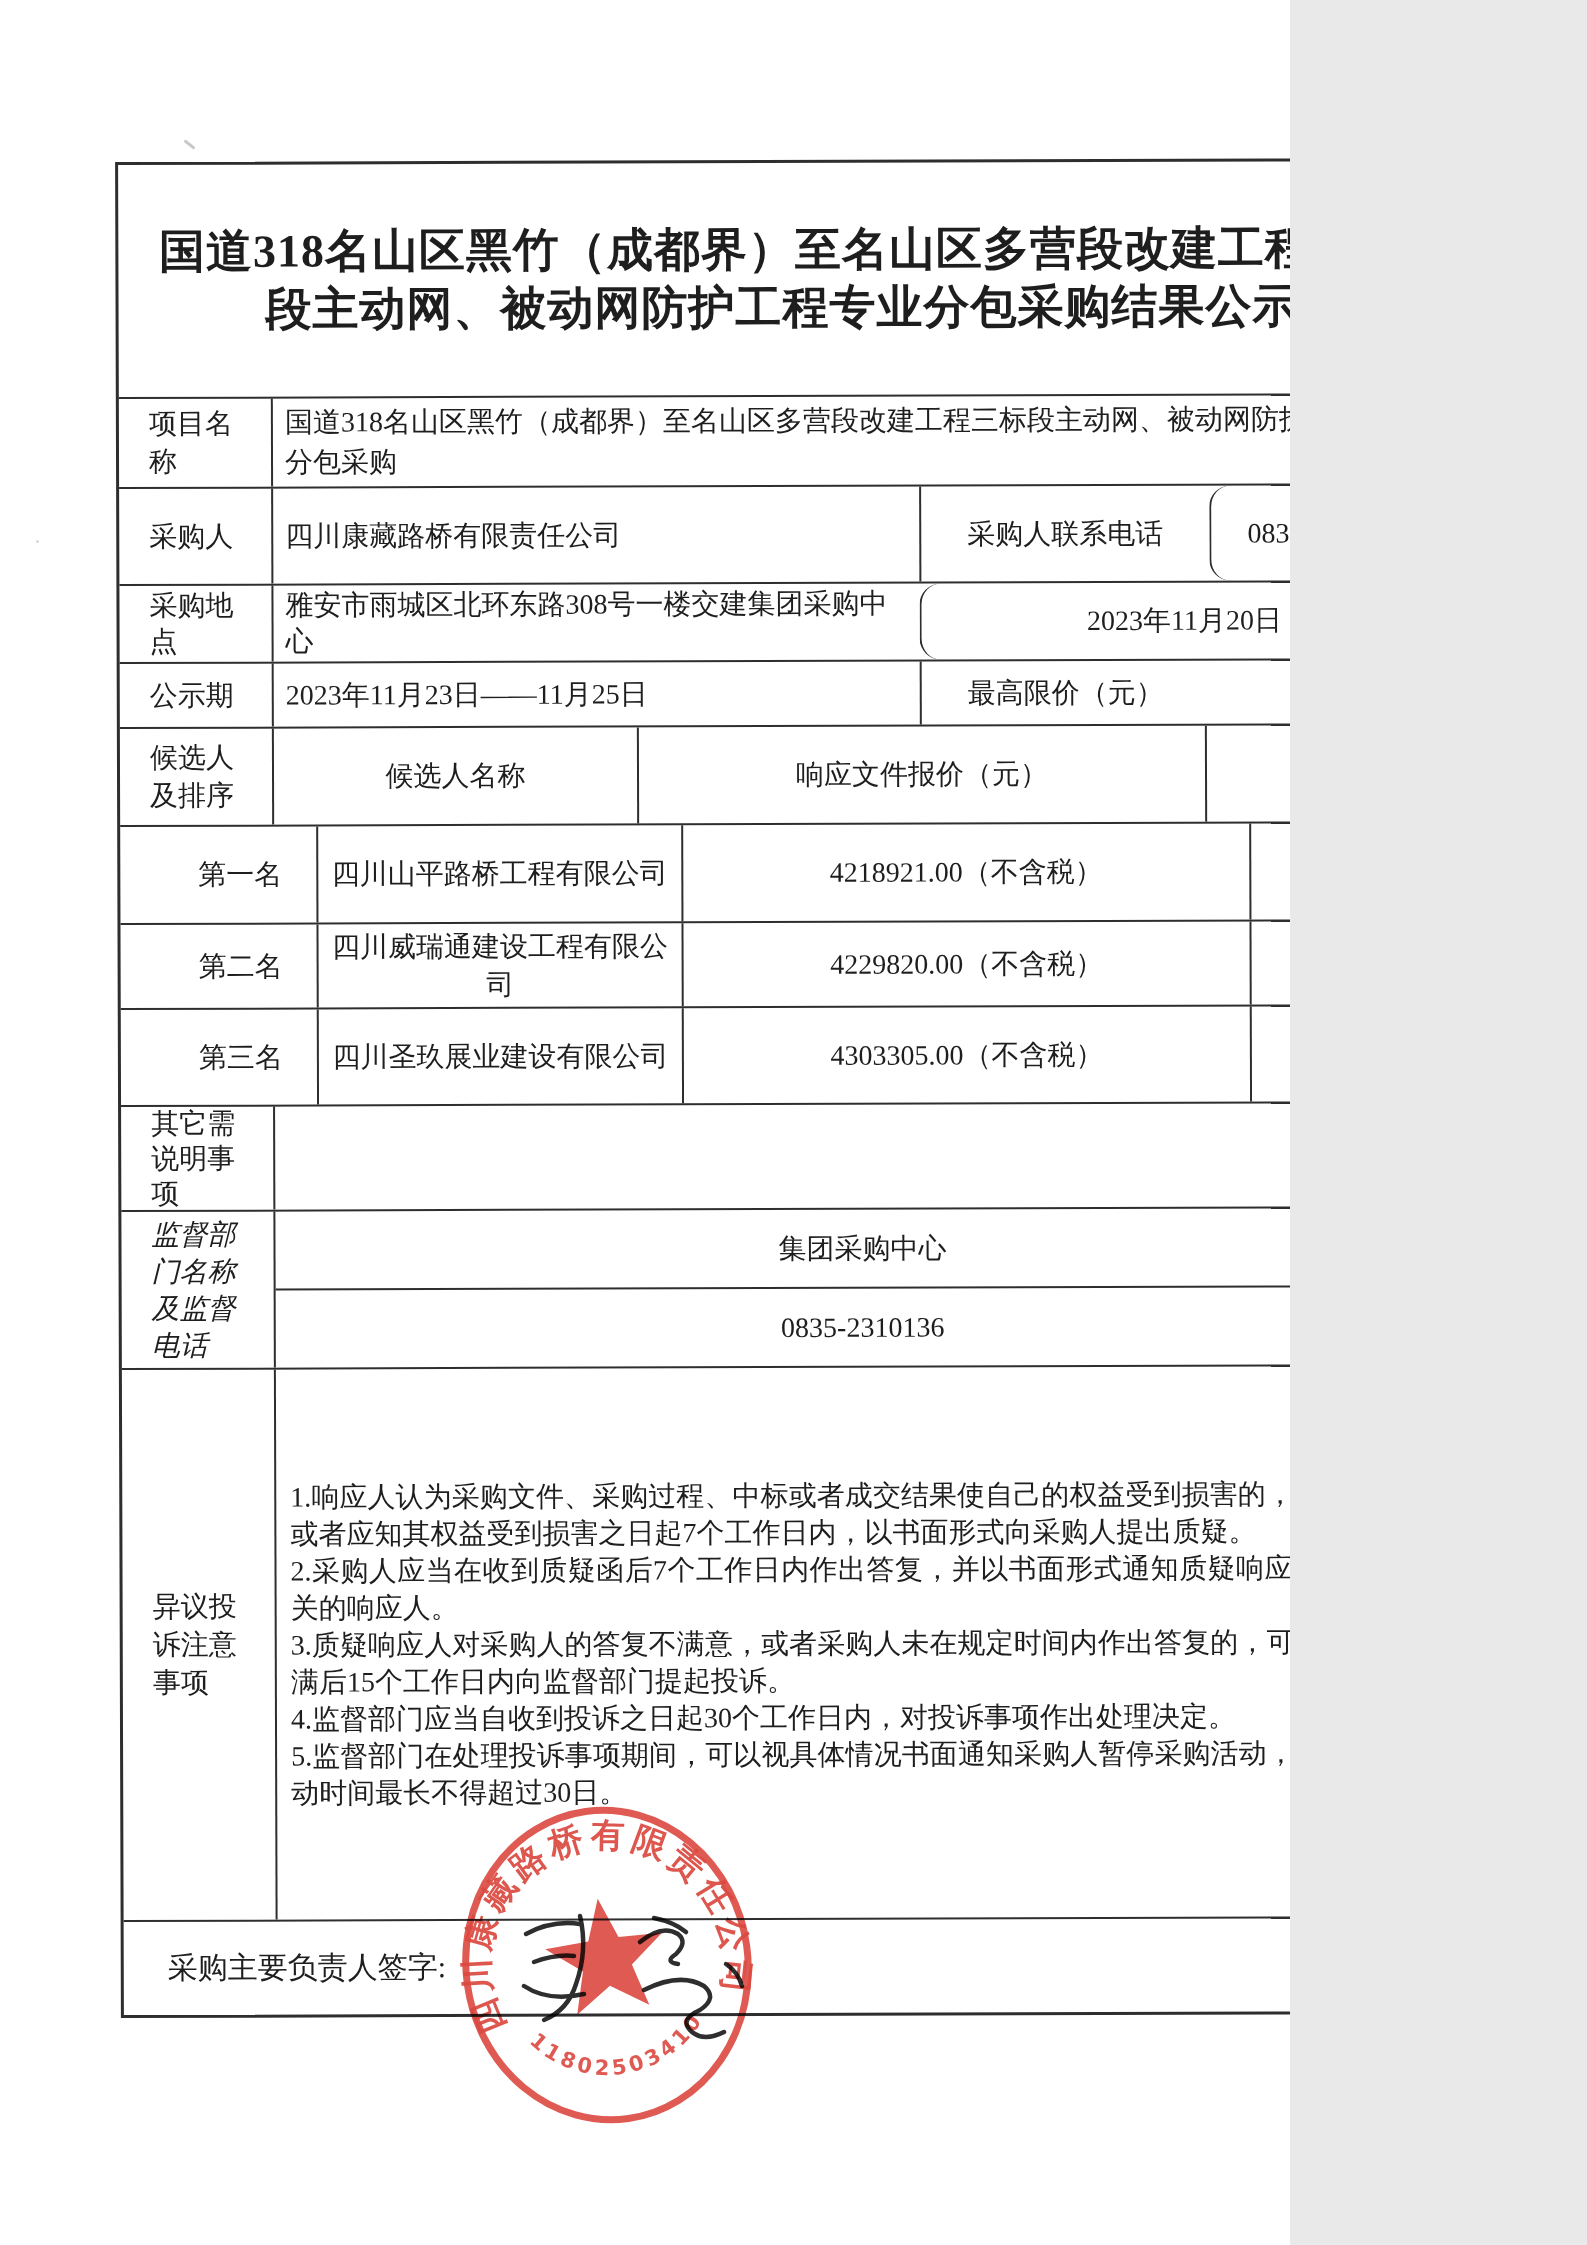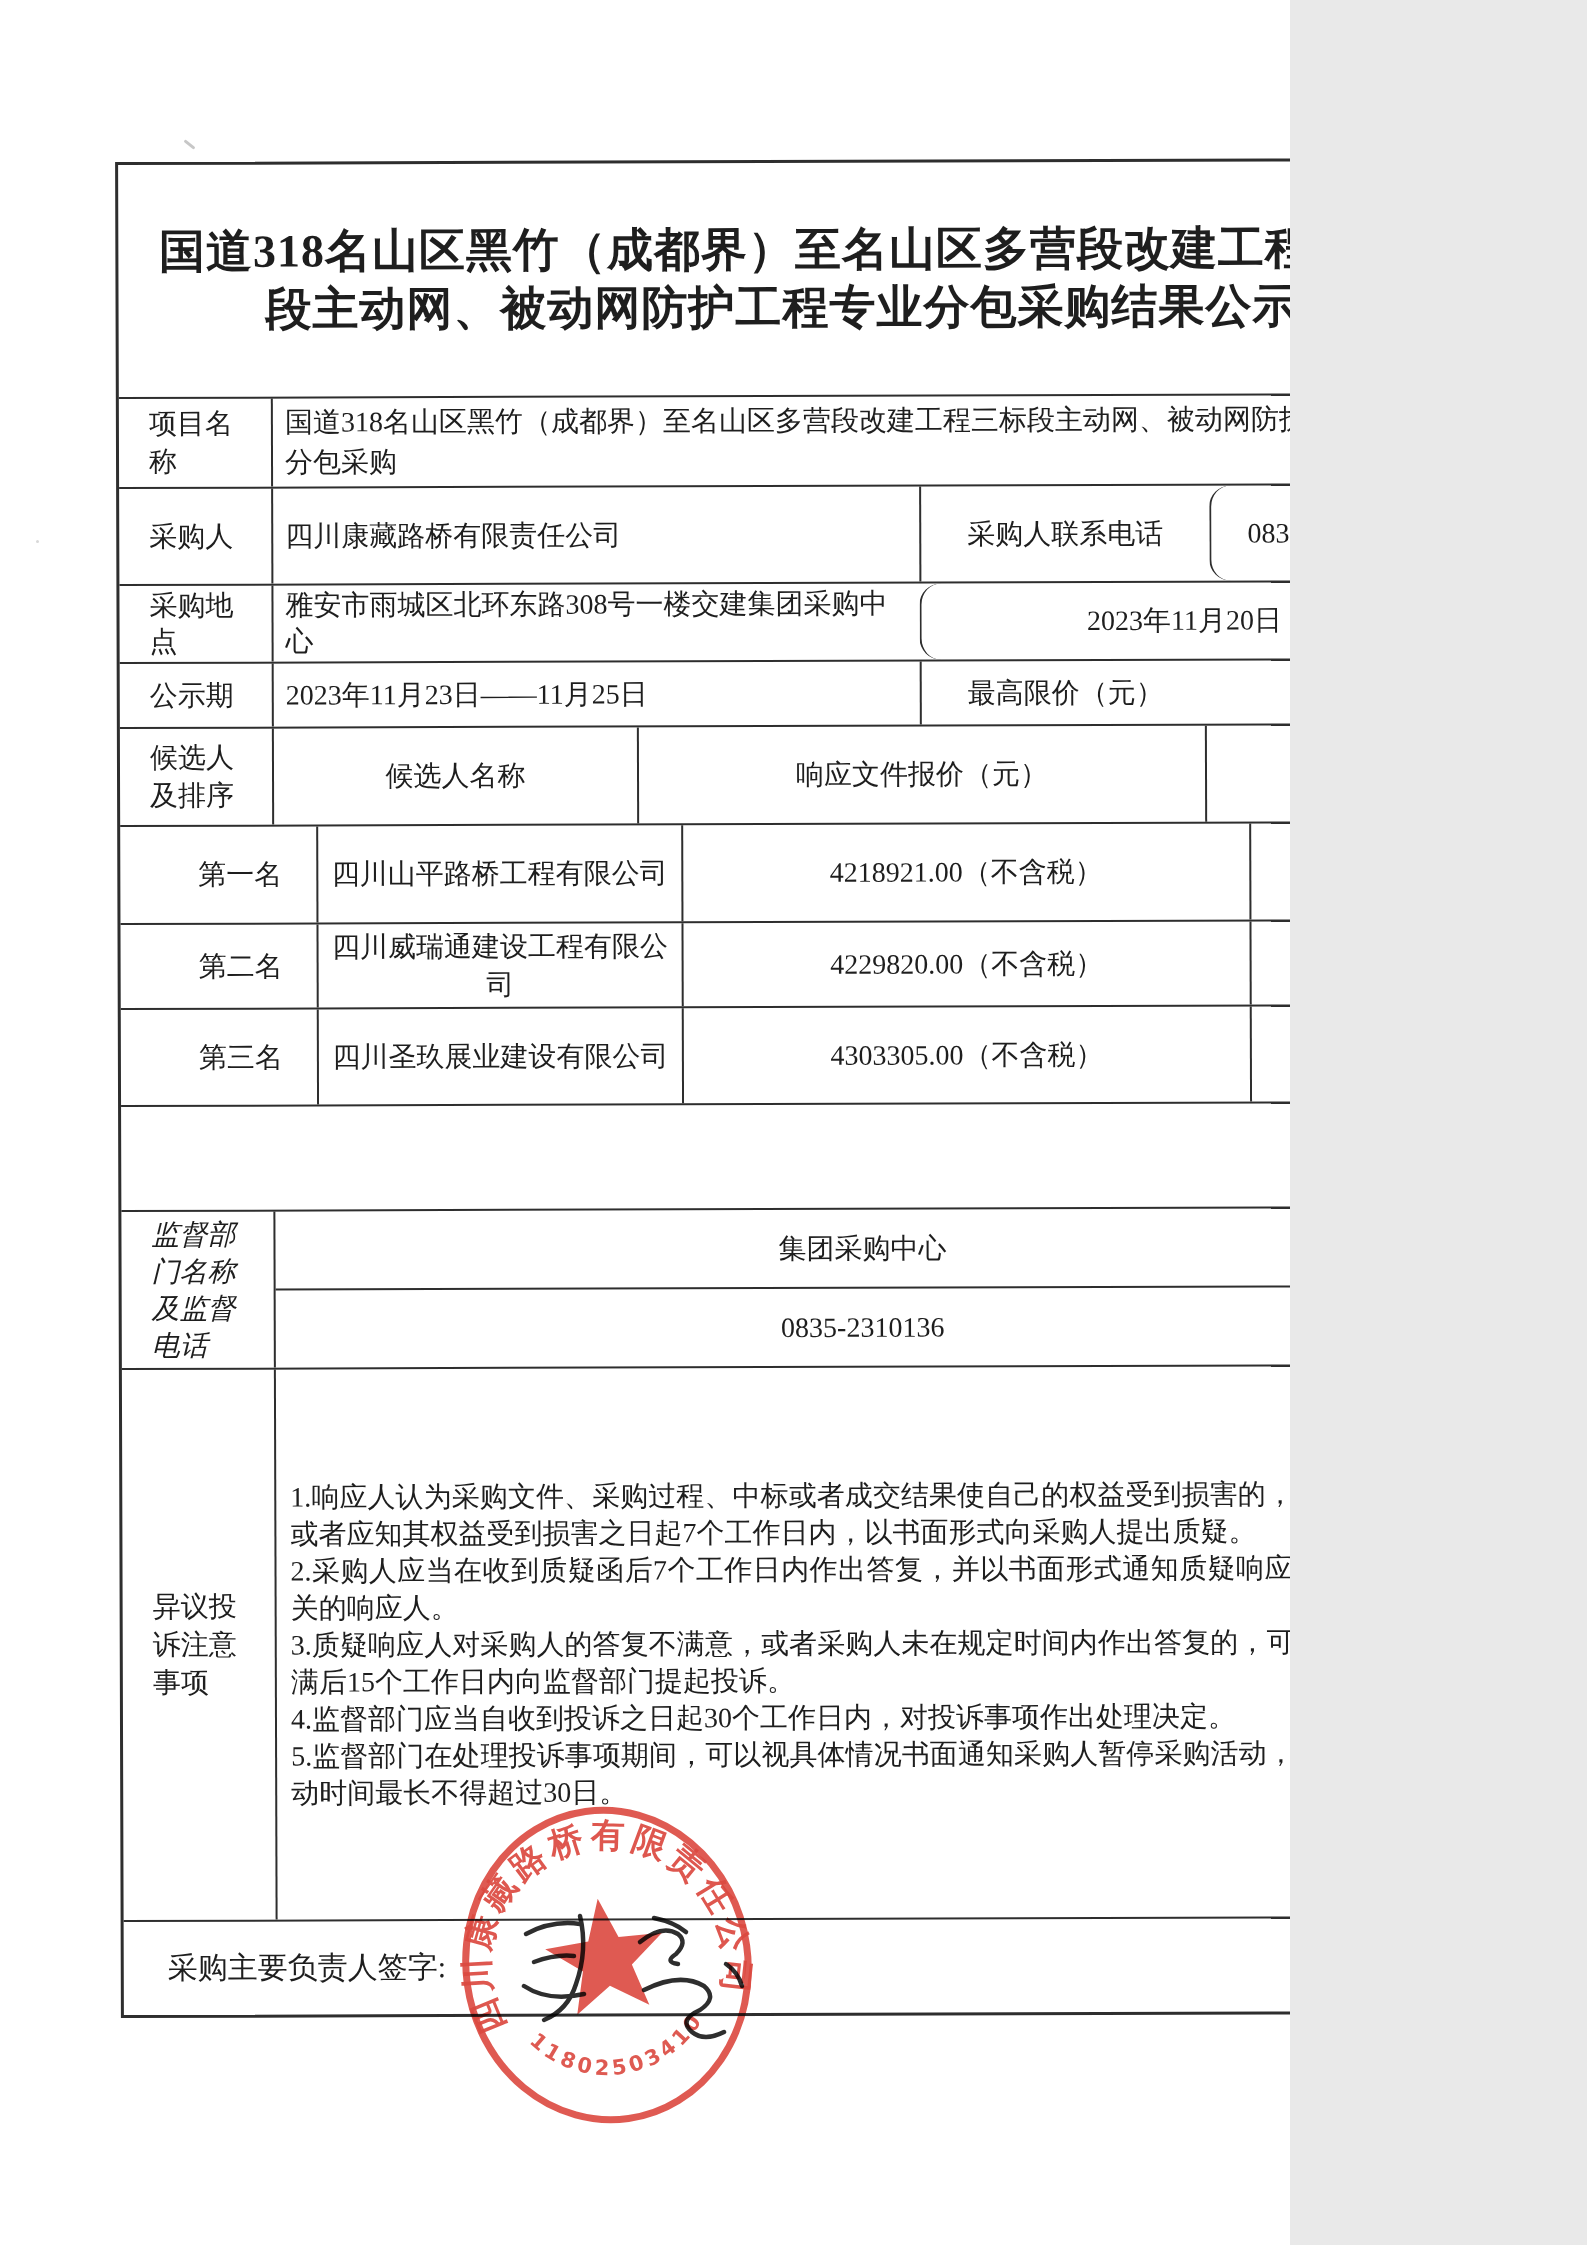--- a/index.html
+++ b/index.html
@@ -141,20 +141,23 @@
     </div>
 
     <div class="trow h-c3">
       <div class="cell c-rank">第三名</div>
       <div class="cell c-name">四川圣玖展业建设有限公司</div>
       <div class="cell c-price">4303305.00（不含税）</div>
       <div class="cell c-note"></div>
     </div>
 
     <div class="trow h-other">
+      <div class="cell lbl" style="line-height:35px;">其它需
+说明事
+项</div>
       <div class="cell other-val"></div>
     </div>
 
     <div class="trow h-supervision">
       <div class="cell lbl" style="line-height:37px;border-left:none;font-style:italic;">监督部
 门名称
 及监督
 电话</div>
       <div class="sup-right">
         <div class="sup-sub">集团采购中心</div>

